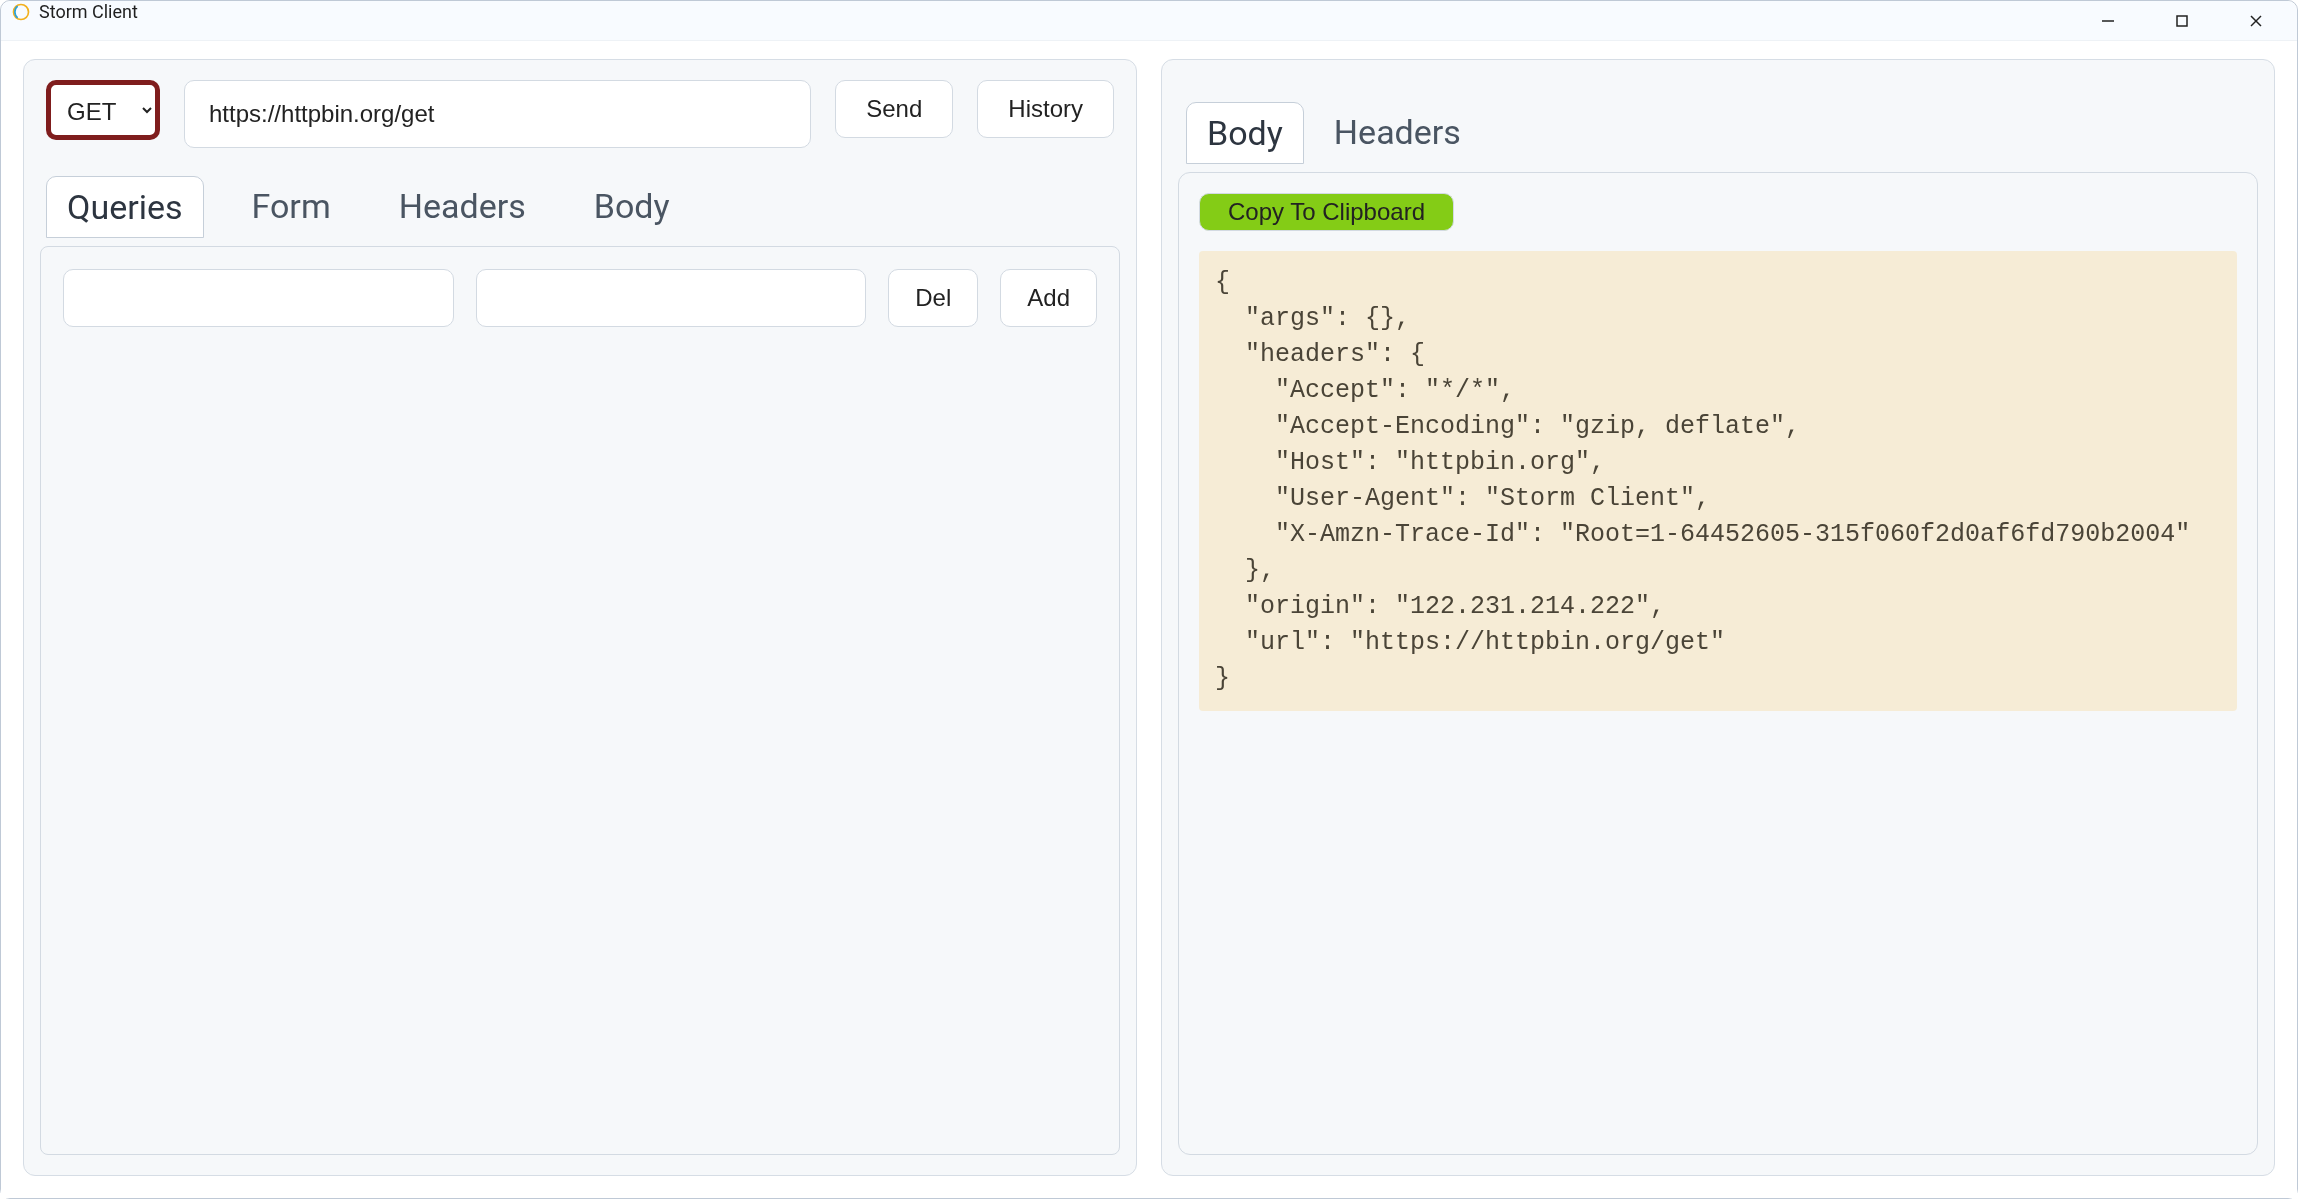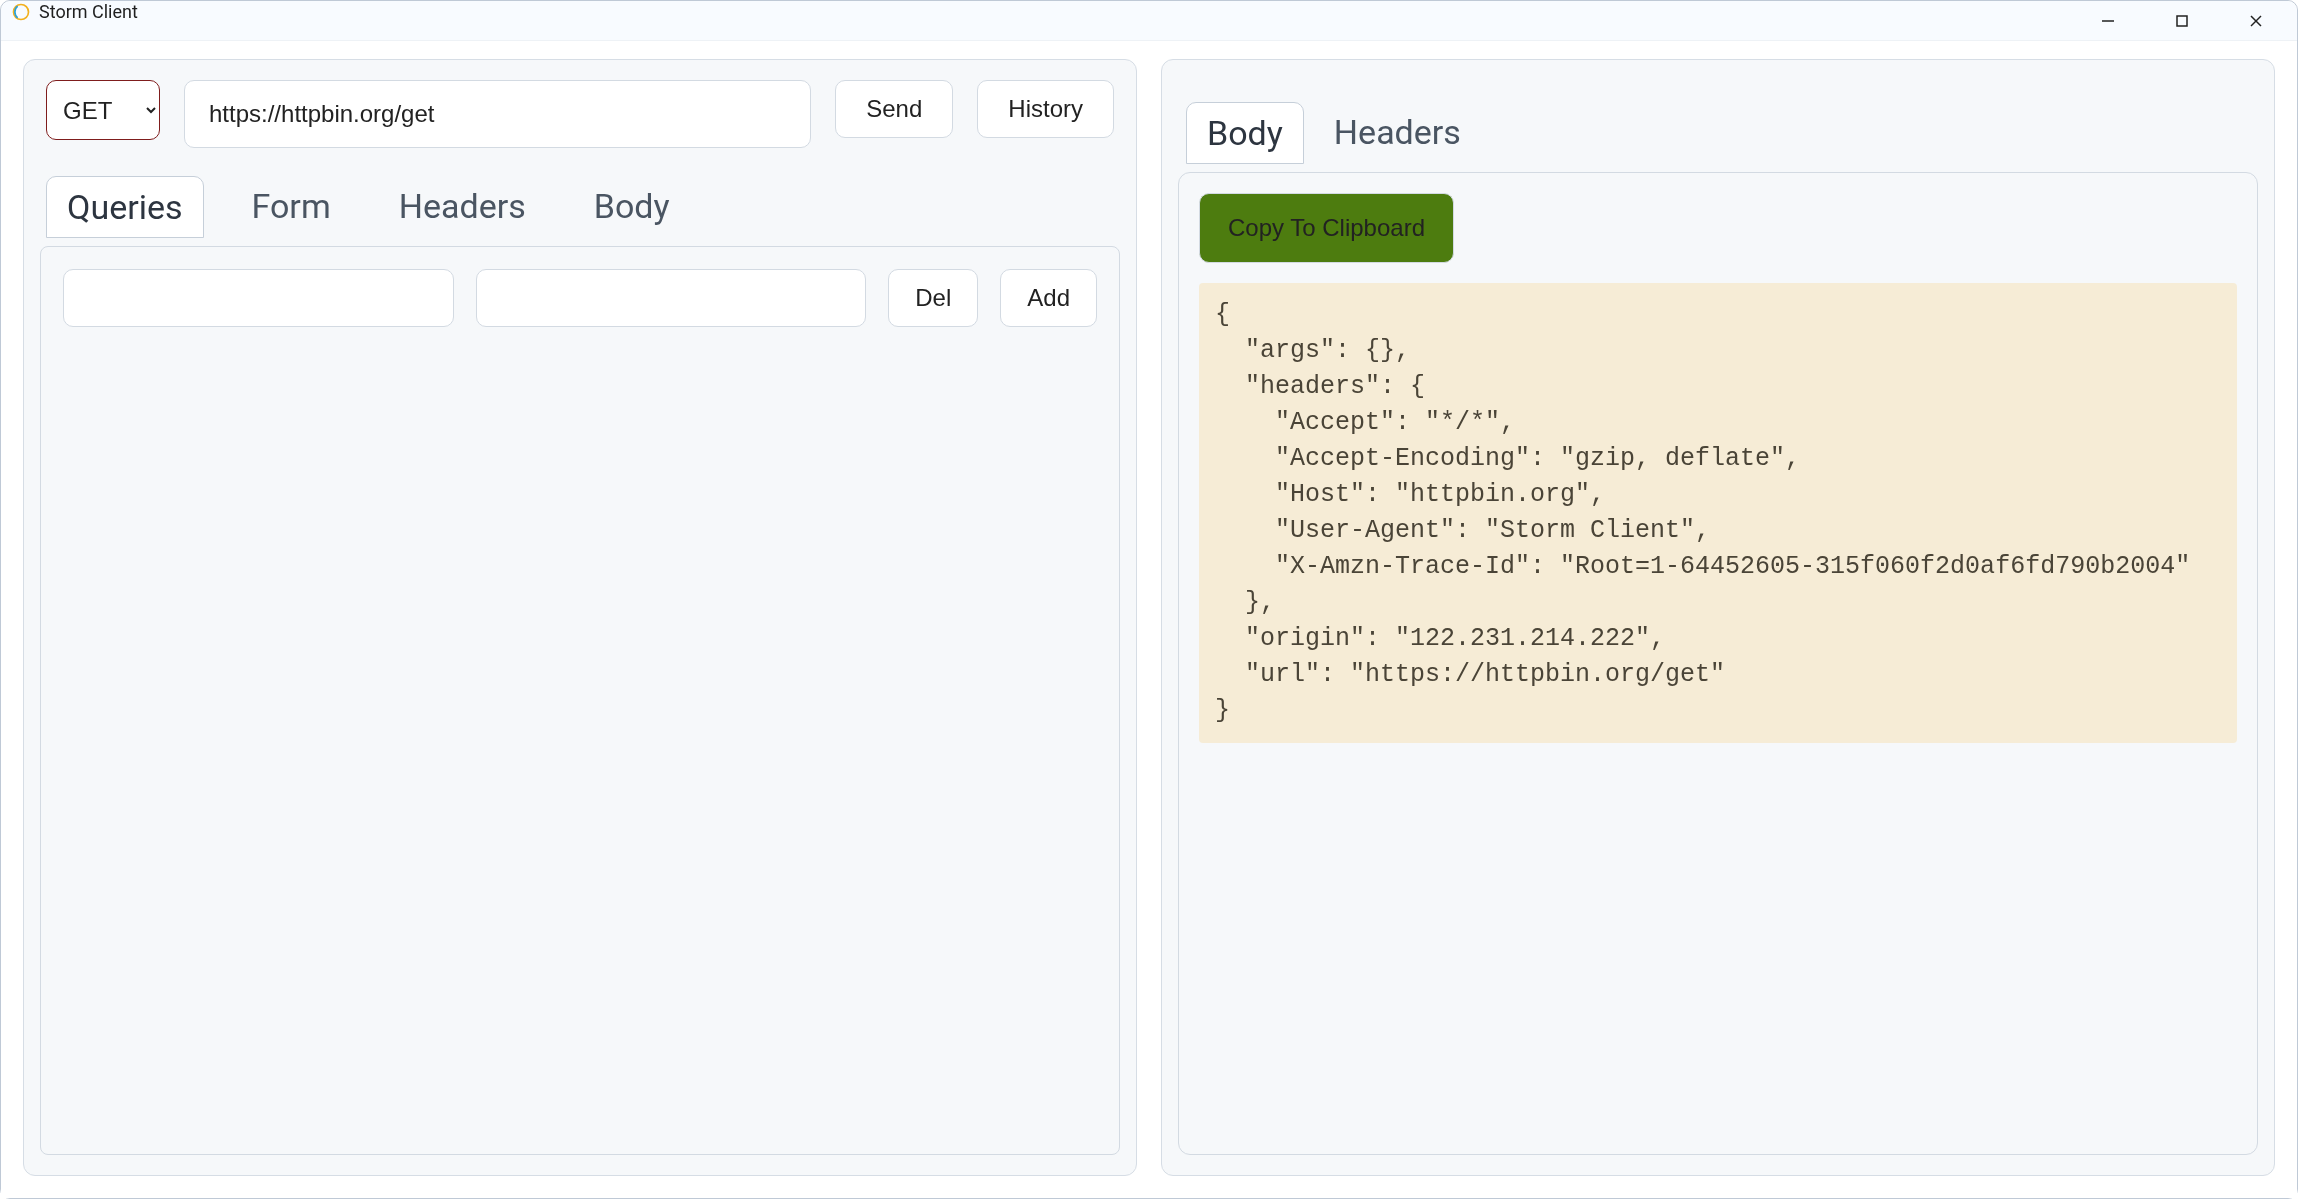--- a/index.html
+++ b/index.html
@@ -75,21 +75,21 @@
     
     .req-row {
       display: flex;
       align-items: stretch;
       gap: 24px;
       padding: 4px 6px 0 6px;
     }
     .method-select {
       width: 114px;
       height: 60px;
-      border: 1px solid #7f1d1d;
+      border: 5px solid #7f1d1d;
       border-radius: 10px;
       background: #ffffff;
       font-size: 24px;
       padding: 12px 12px;
       color:#222;
     }
     .url-input {
       flex: 1;
       height: 68px;
       border: 1px solid #d3dae2;
@@ -179,25 +179,25 @@
       margin-top: 8px;
       border: 1px solid #d3dae2;
       border-radius: 12px;
       background: #f6f8fa;
       padding: 20px 20px;
       display:flex;
       flex-direction:column;
     }
     .copy-btn {
       align-self:flex-start;
-      height:70px;
+      height:38px;
       padding:0 28px;
       border:1px solid #d3dae2;
       border-radius:10px;
-      background:#4d7c0f;
+      background:#84cc16;
       font-size:24px;
       color:#222;
       cursor:pointer;
     }
     .response-body {
       margin-top: 20px;
       background: #f6ecd6;
       border-radius: 4px;
       padding: 14px 16px;
       font-family: "SimSun","NSimSun","Courier New", monospace;

